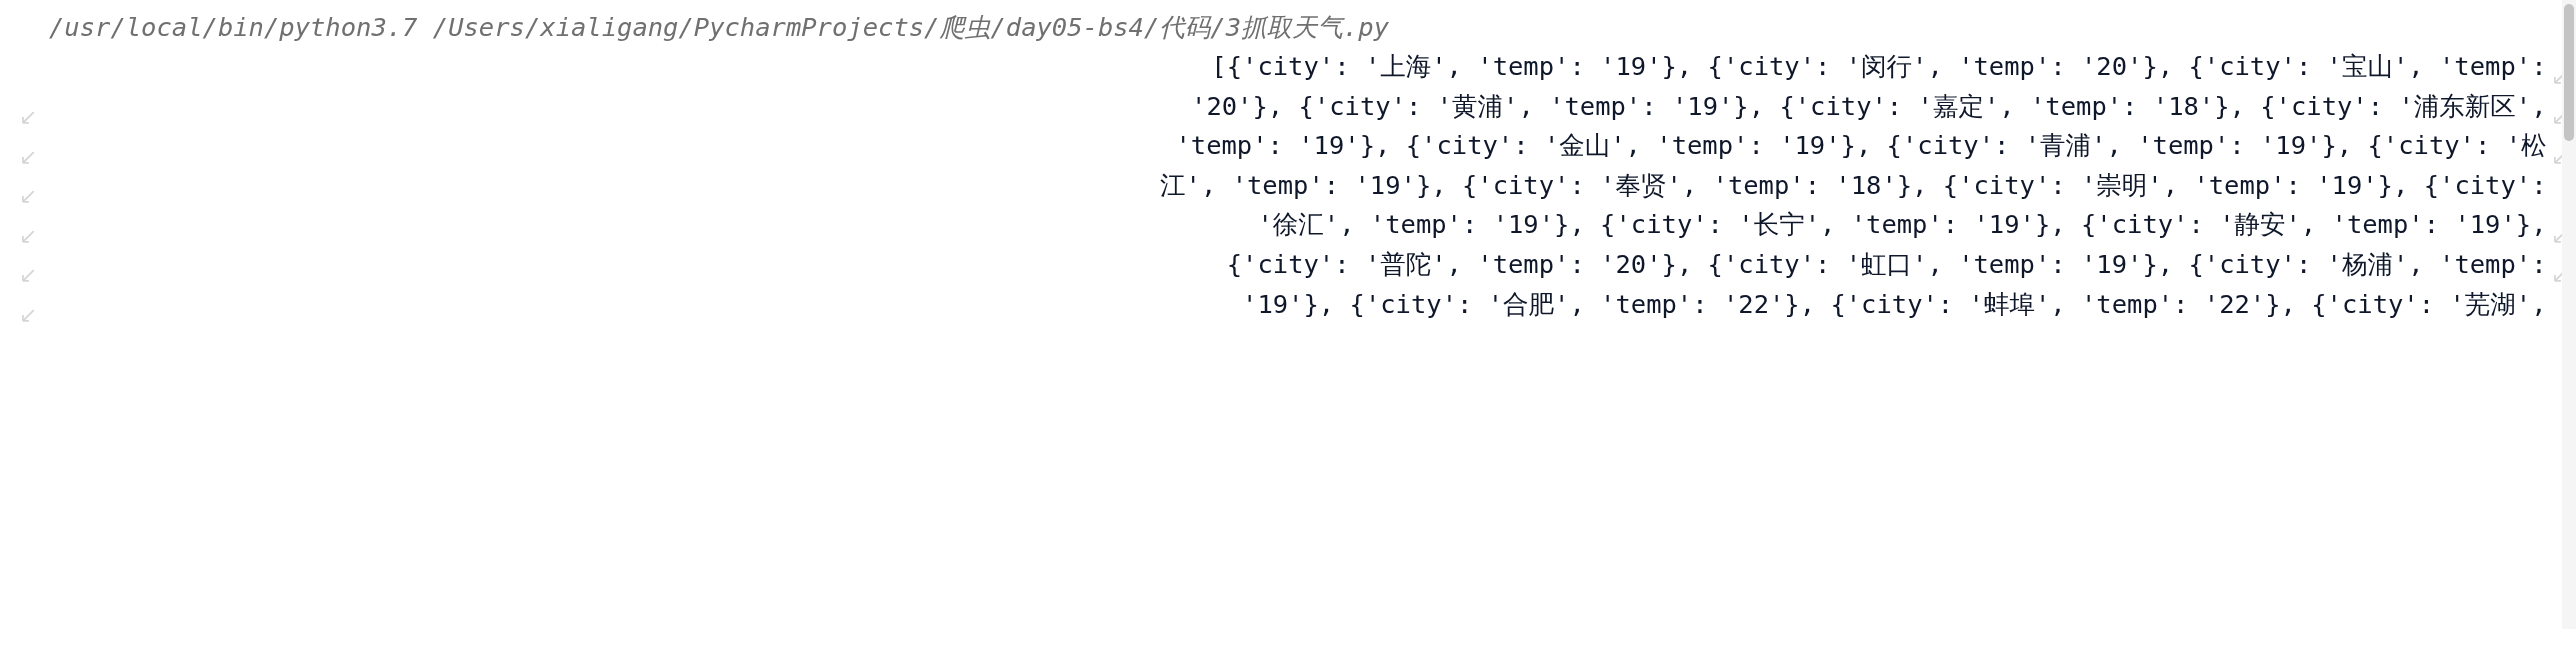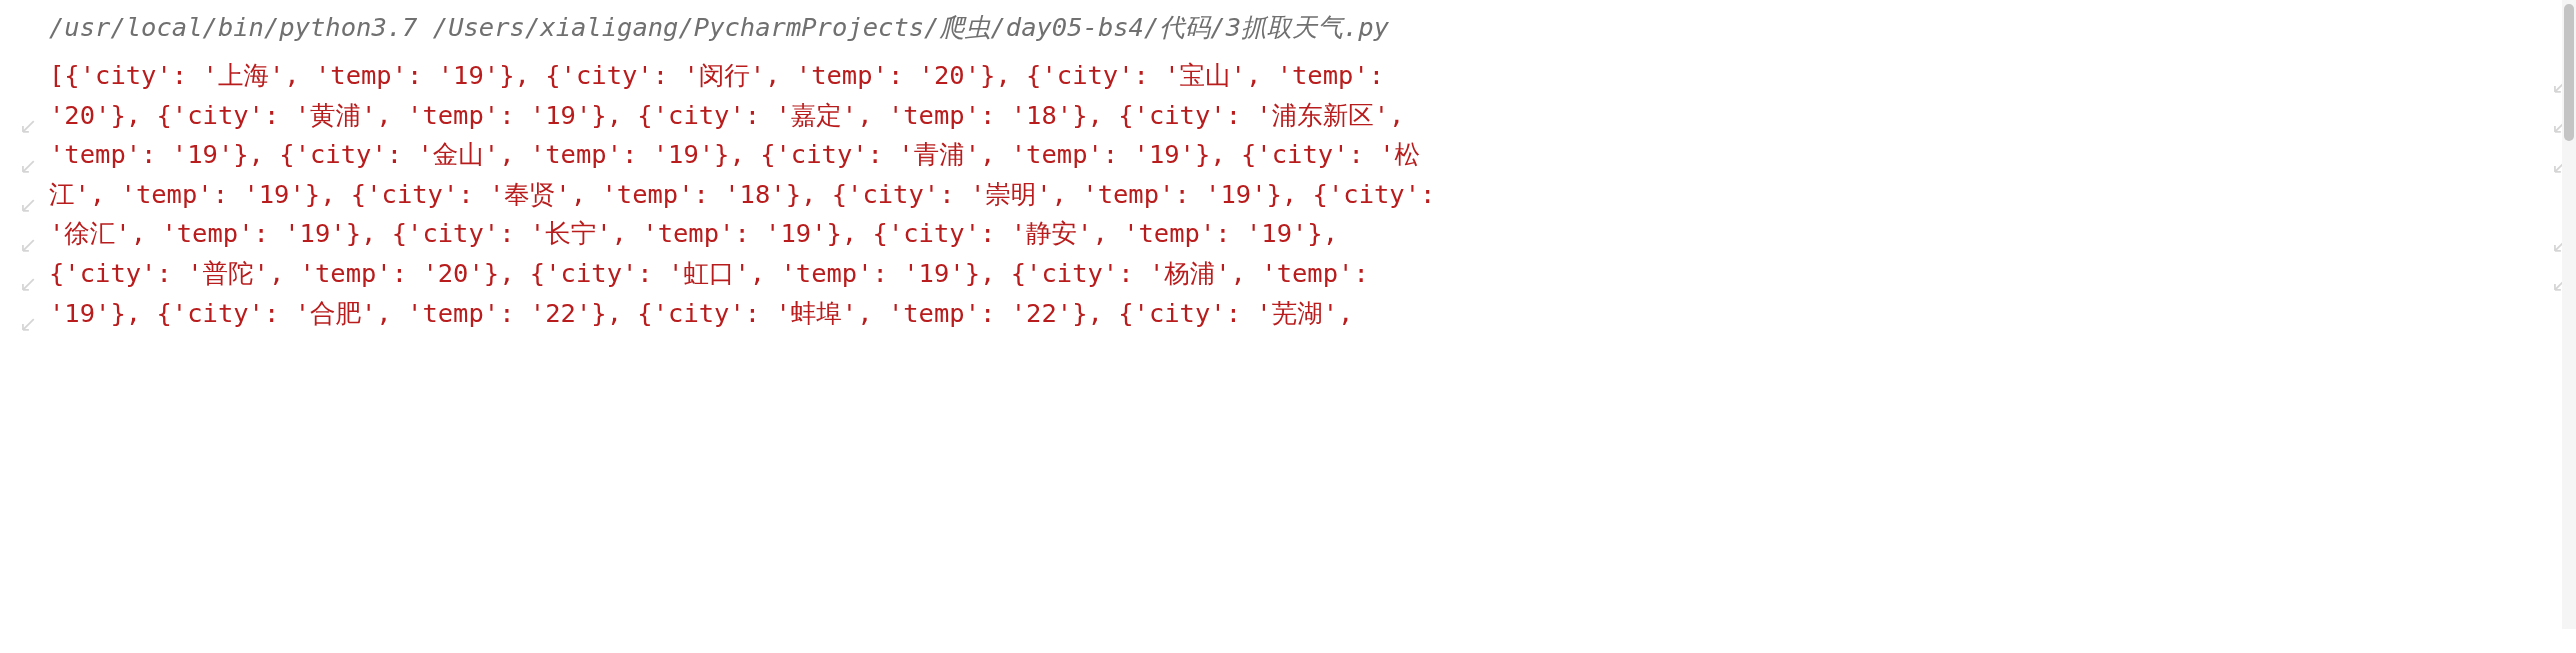--- a/index.html
+++ b/index.html
@@ -18,27 +18,28 @@
     }
     .console-output {
       padding: 0 29.5px 0 49px;
       position: relative;
       color: #000000;
     }
     .command-line {
       color: #707070;
       font-style: italic;
       padding-left: 0;
-      margin-bottom: 9px;
+      margin-bottom: 0;
       white-space: nowrap;
     }
     .output-line {
       position: relative;
       white-space: nowrap;
-      color: #b91c1c;
+      color: #0f172a;
+      text-align: right;
     }
     .wrap-indicator-left {
       position: absolute;
       left: -29.5px;
       top: 50%;
       transform: translateY(-50%);
       width: 17.7px;
       height: 17.7px;
       opacity: 0.35;
     }

